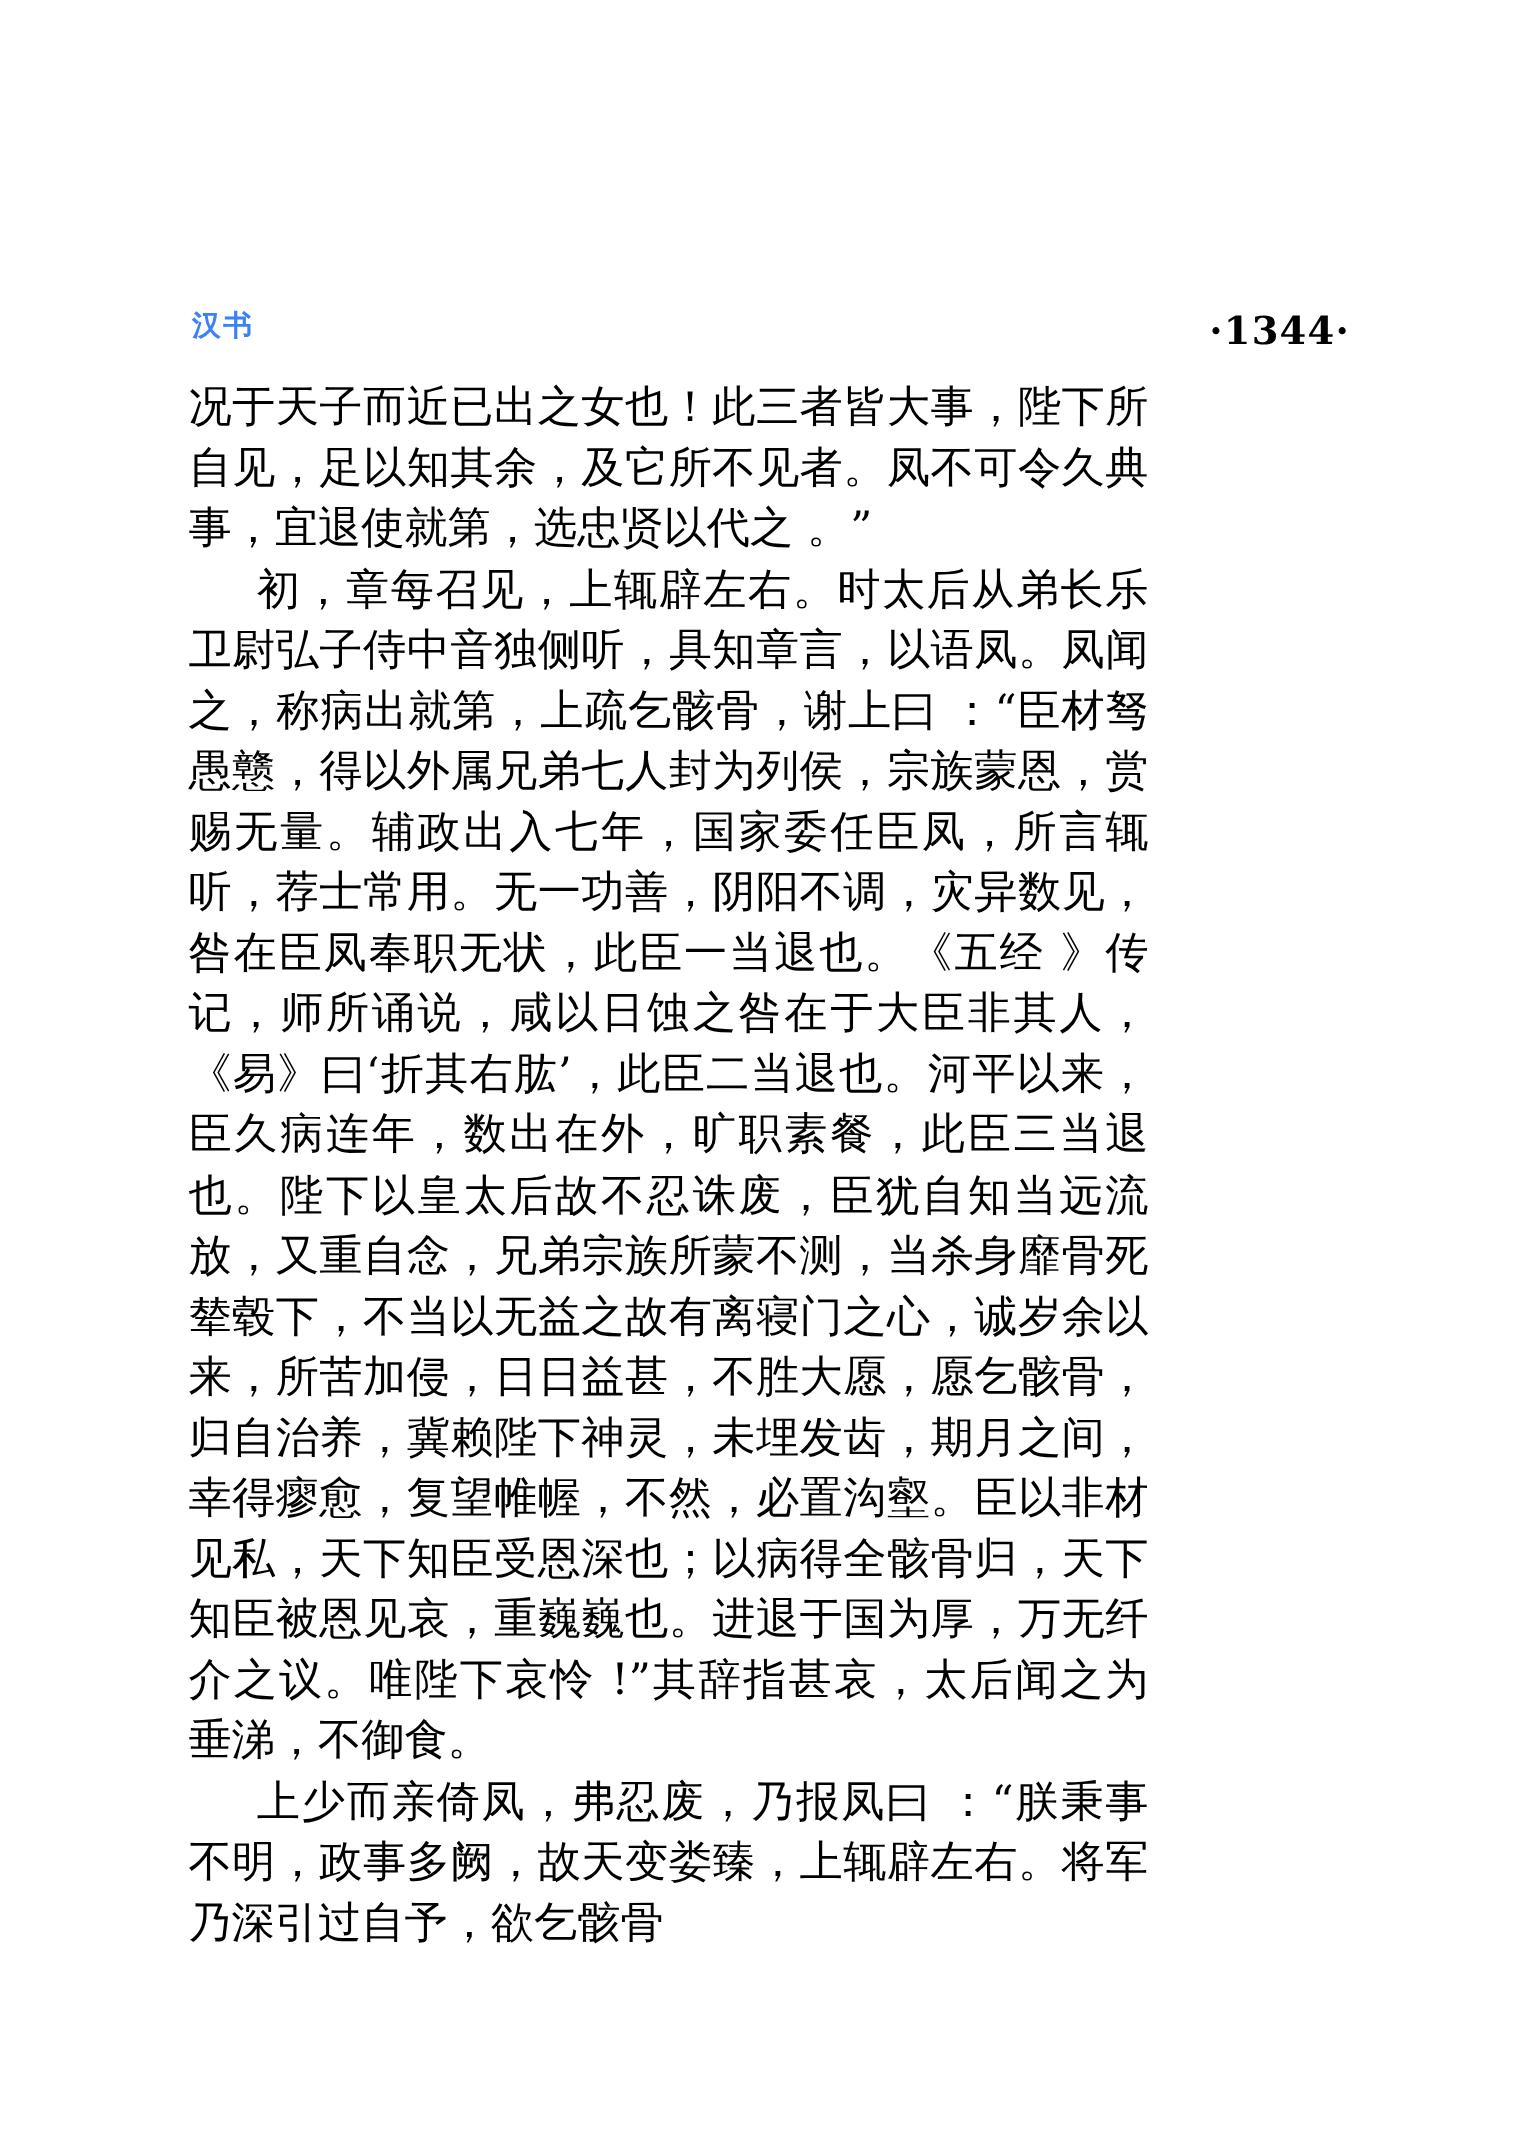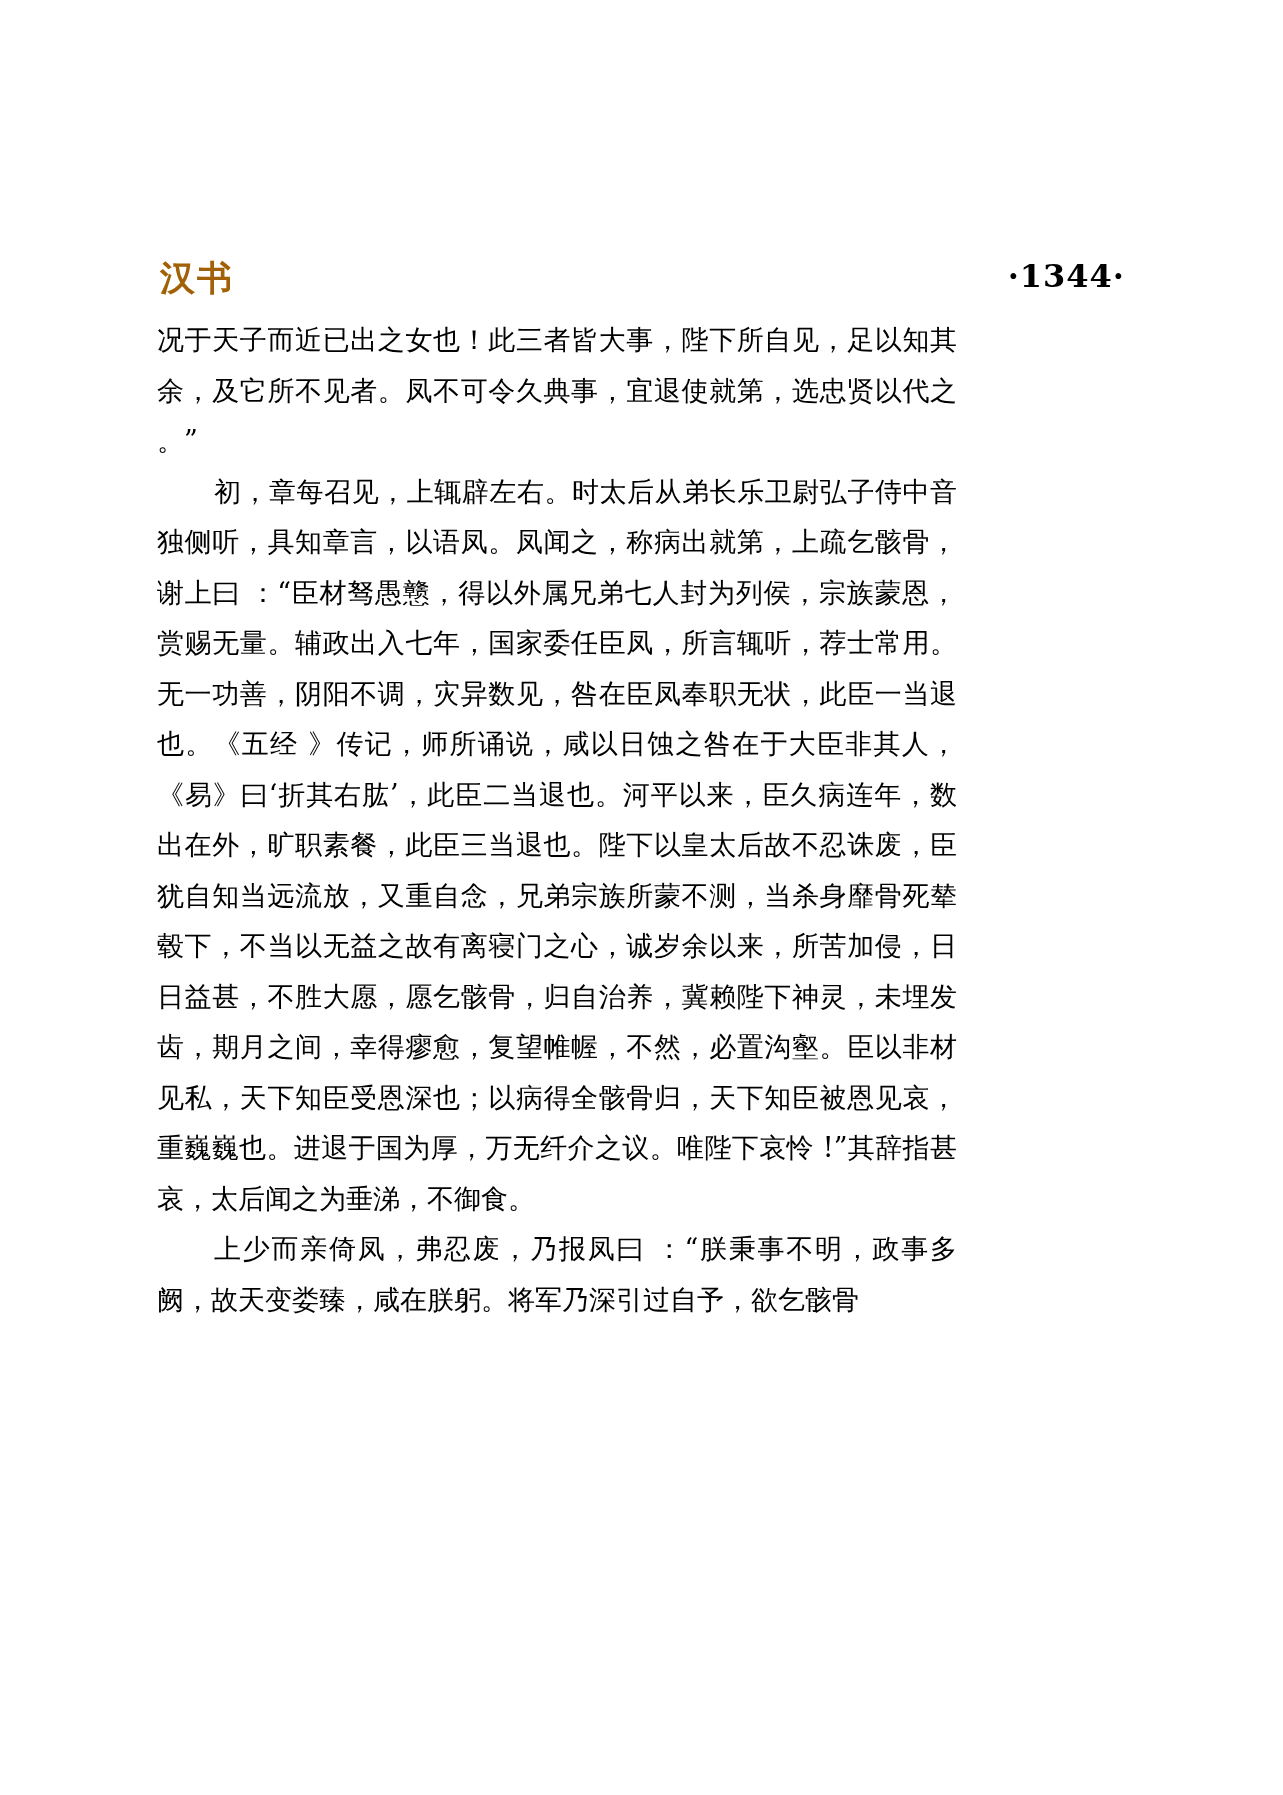--- a/index.html
+++ b/index.html
@@ -28,42 +28,42 @@
     position: absolute;
     left: 160px;
     top: 255px;
     width: 965px;
     height: 40px;
   }
   .header-title {
     position: absolute;
     left: 0;
     top: 0;
-    font-size: 35px;
+    font-size: 24px;
     font-weight: bold;
     letter-spacing: 2px;
     font-family: "DejaVu Sans", "Liberation Sans", sans-serif;
-    color: #a16207;
+    color: #3b82f6;
   }
   .header-page {
     position: absolute;
     right: 0;
     top: 2px;
     font-size: 32px;
     font-weight: bold;
     font-family: "DejaVu Serif", "Liberation Serif", serif;
     color: #000;
     letter-spacing: 1px;
   }
   .body-text {
     position: absolute;
     left: 157px;
     top: 315px;
     width: 800px;
-    font-size: 27px;
+    font-size: 36px;
     line-height: 50.5px;
     text-align: justify;
     text-justify: inter-ideograph;
     color: #000;
   }
   .para {
     margin: 0;
     padding: 0;
     text-indent: 0;
   }
@@ -77,16 +77,16 @@
 <div class="page">
 
   <div class="header">
     <div class="header-title">汉书</div>
     <div class="header-page">·1344·</div>
   </div>
 
   <div class="body-text">
     <p class="para">况于天子而近已出之女也！此三者皆大事，陛下所自见，足以知其余，及它所不见者。凤不可令久典事，宜退使就第，选忠贤以代之 。”</p>
     <p class="para indent">初，章每召见，上辄辟左右。时太后从弟长乐卫尉弘子侍中音独侧听，具知章言，以语凤。凤闻之，称病出就第，上疏乞骸骨，谢上曰 ：“臣材驽愚戆，得以外属兄弟七人封为列侯，宗族蒙恩，赏赐无量。辅政出入七年，国家委任臣凤，所言辄听，荐士常用。无一功善，阴阳不调，灾异数见，咎在臣凤奉职无状，此臣一当退也。《五经 》传记，师所诵说，咸以日蚀之咎在于大臣非其人，《易》曰‘折其右肱’，此臣二当退也。河平以来，臣久病连年，数出在外，旷职素餐，此臣三当退也。陛下以皇太后故不忍诛废，臣犹自知当远流放，又重自念，兄弟宗族所蒙不测，当杀身靡骨死辇毂下，不当以无益之故有离寝门之心，诚岁余以来，所苦加侵，日日益甚，不胜大愿，愿乞骸骨，归自治养，冀赖陛下神灵，未埋发齿，期月之间，幸得瘳愈，复望帷幄，不然，必置沟壑。臣以非材见私，天下知臣受恩深也；以病得全骸骨归，天下知臣被恩见哀，重巍巍也。进退于国为厚，万无纤介之议。唯陛下哀怜 !”其辞指甚哀，太后闻之为垂涕，不御食。</p>
-    <p class="para indent">上少而亲倚凤，弗忍废，乃报凤曰 ：“朕秉事不明，政事多阙，故天变娄臻，咸在朕躬。将军乃深引过自予，欲乞骸骨</p>
+    <p class="para indent">上少而亲倚凤，弗忍废，乃报凤曰 ：“朕秉事不明，政事多阙，故天变娄臻，上辄辟左右。将军乃深引过自予，欲乞骸骨</p>
   </div>
 
 </div>
 
 </body></html>

